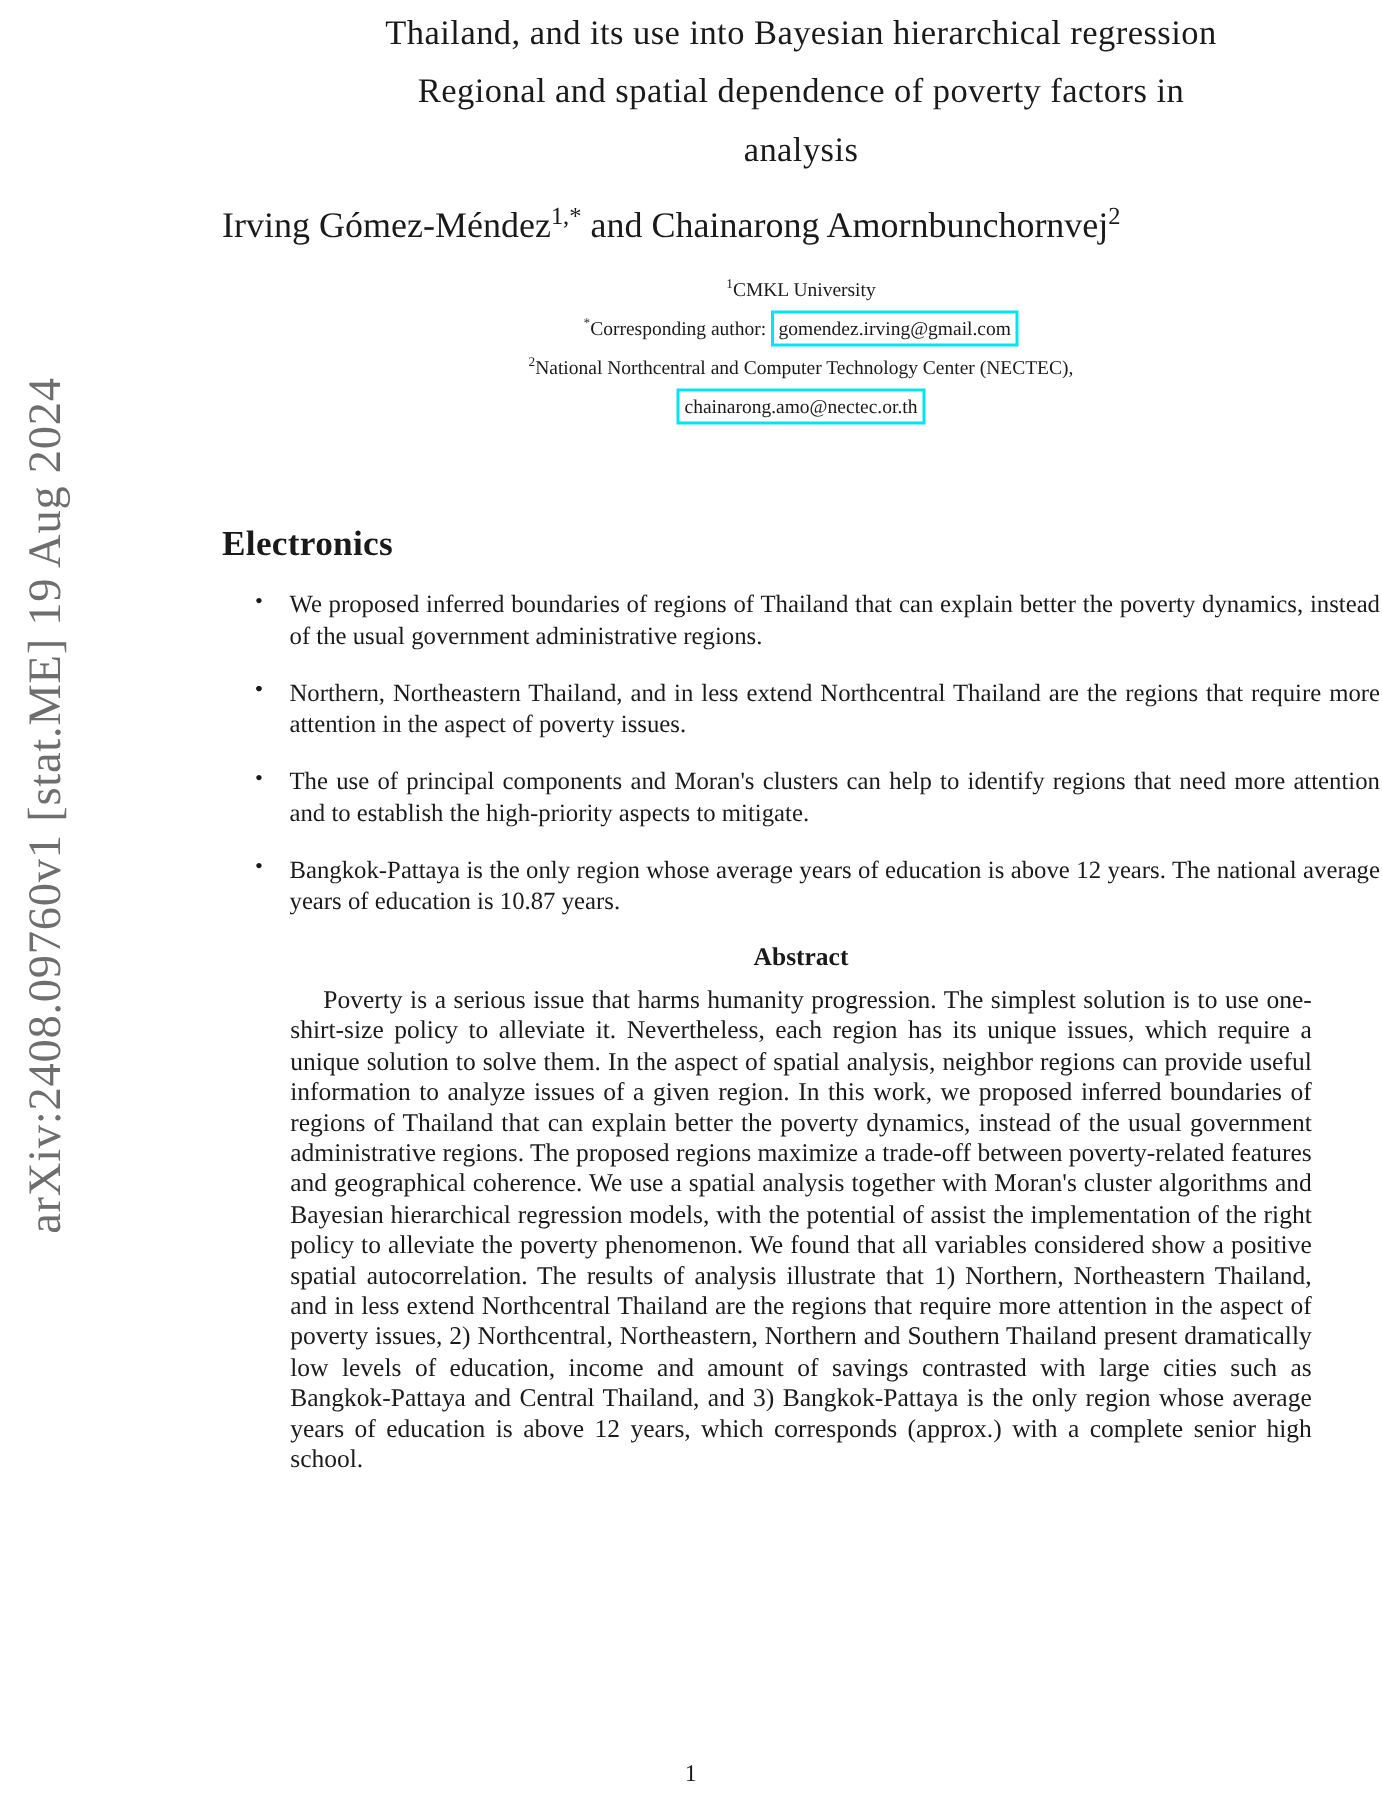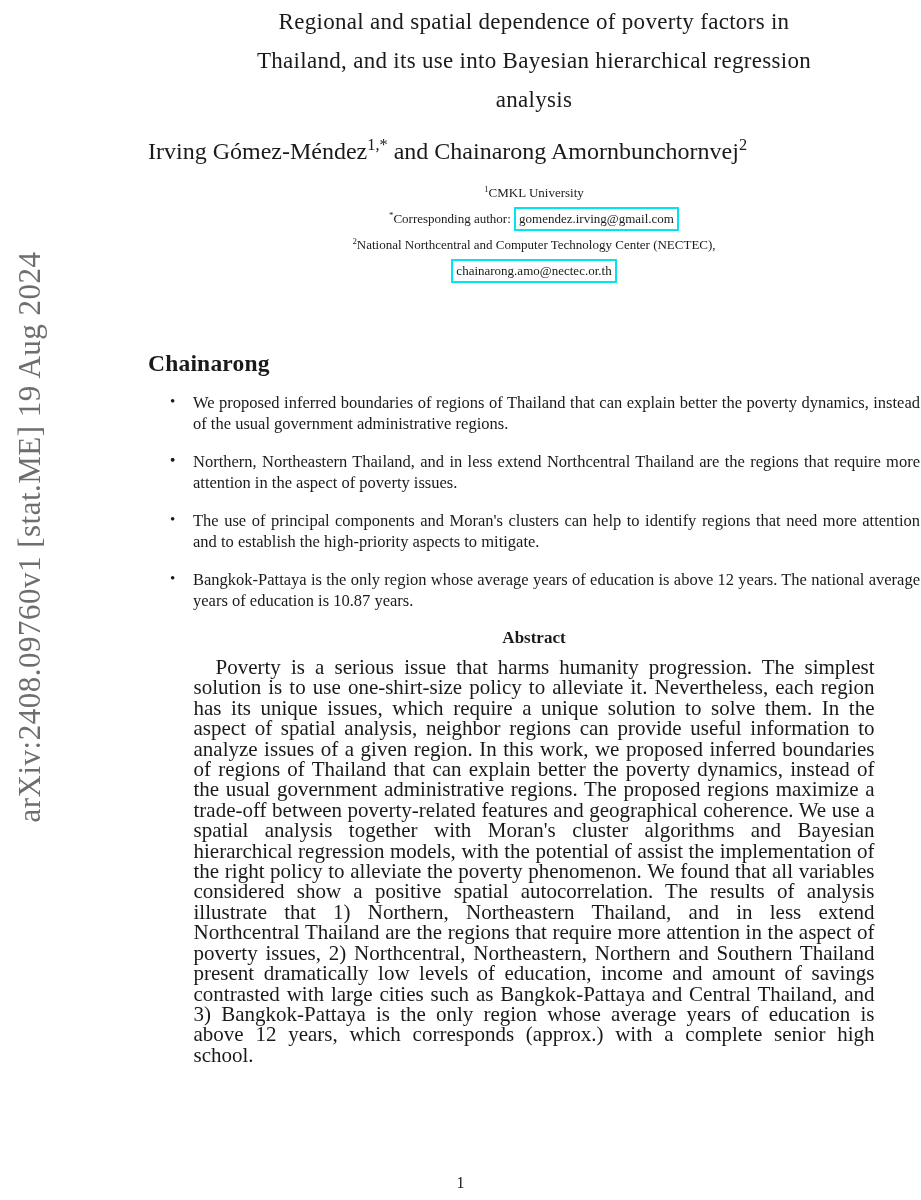--- a/index.html
+++ b/index.html
@@ -86,21 +86,21 @@
     font-size: 15px;
   }
   .abstract-heading {
     text-align: center;
     font-size: 17px;
     font-weight: bold;
   }
   .abstract-text {
     width: 681px;
     margin: 9px auto 0 auto;
-    font-size: 21px;
+    font-size: 17px;
     line-height: 20.4px;
     text-align: justify;
     text-indent: 22px;
   }
   .page-number {
     position: absolute;
     left: 0;
     width: 921px;
     top: 1174px;
     text-align: center;
@@ -110,37 +110,37 @@
 </head>
 <body>
 
 <div class="page">
 
   <div class="arxiv-watermark" style="color: rgb(110, 110, 110);">arXiv:2408.09760v1  [stat.ME]  19 Aug 2024</div>
 
   <div class="main">
 
     <div class="paper-title">
+      <div>Thailand, and its use into Bayesian hierarchical regression</div>
       <div>Regional and spatial dependence of poverty factors in</div>
-      <div>Thailand, and its use into Bayesian hierarchical regression</div>
       <div>analysis</div>
     </div>
 
     <div class="authors-line">
       <span>Irving Gómez-Méndez</span><sup>1,*</sup><span> and </span><span>Chainarong Amornbunchornvej</span><sup>2</sup>
     </div>
 
     <div class="affiliations">
       <div><sup>1</sup><span>CMKL University</span></div>
       <div><sup>*</sup><span>Corresponding author: </span><span class="link-box" style="border-color: rgb(0, 229, 238);">gomendez.irving@gmail.com</span></div>
       <div><sup>2</sup><span>National Northcentral and Computer Technology Center (NECTEC),</span></div>
       <div><span class="link-box" style="border-color: rgb(0, 229, 238); text-align: right;">chainarong.amo@nectec.or.th</span></div>
     </div>
 
-    <div class="highlights-heading">Chainarong</div>
+    <div class="highlights-heading">Electronics</div>
 
     <ul class="highlights-list">
       <li><span class="bullet">•</span><span>We proposed inferred boundaries of regions of Thailand that can explain better the poverty dynamics, instead of the usual government administrative regions.</span></li>
       <li><span class="bullet">•</span></li>
       <li><span class="bullet">•</span><span>Northern, Northeastern Thailand, and in less extend Northcentral Thailand are the regions that require more attention in the aspect of poverty issues.</span></li>
       <li><span class="bullet">•</span><span>The use of principal components and Moran's clusters can help to identify regions that need more attention and to establish the high-priority aspects to mitigate.</span></li>
       <li><span class="bullet">•</span><span>Bangkok-Pattaya is the only region whose average years of education is above 12 years. The national average years of education is 10.87 years.</span></li>
     </ul>
 
     <div class="abstract-heading">Abstract</div>

